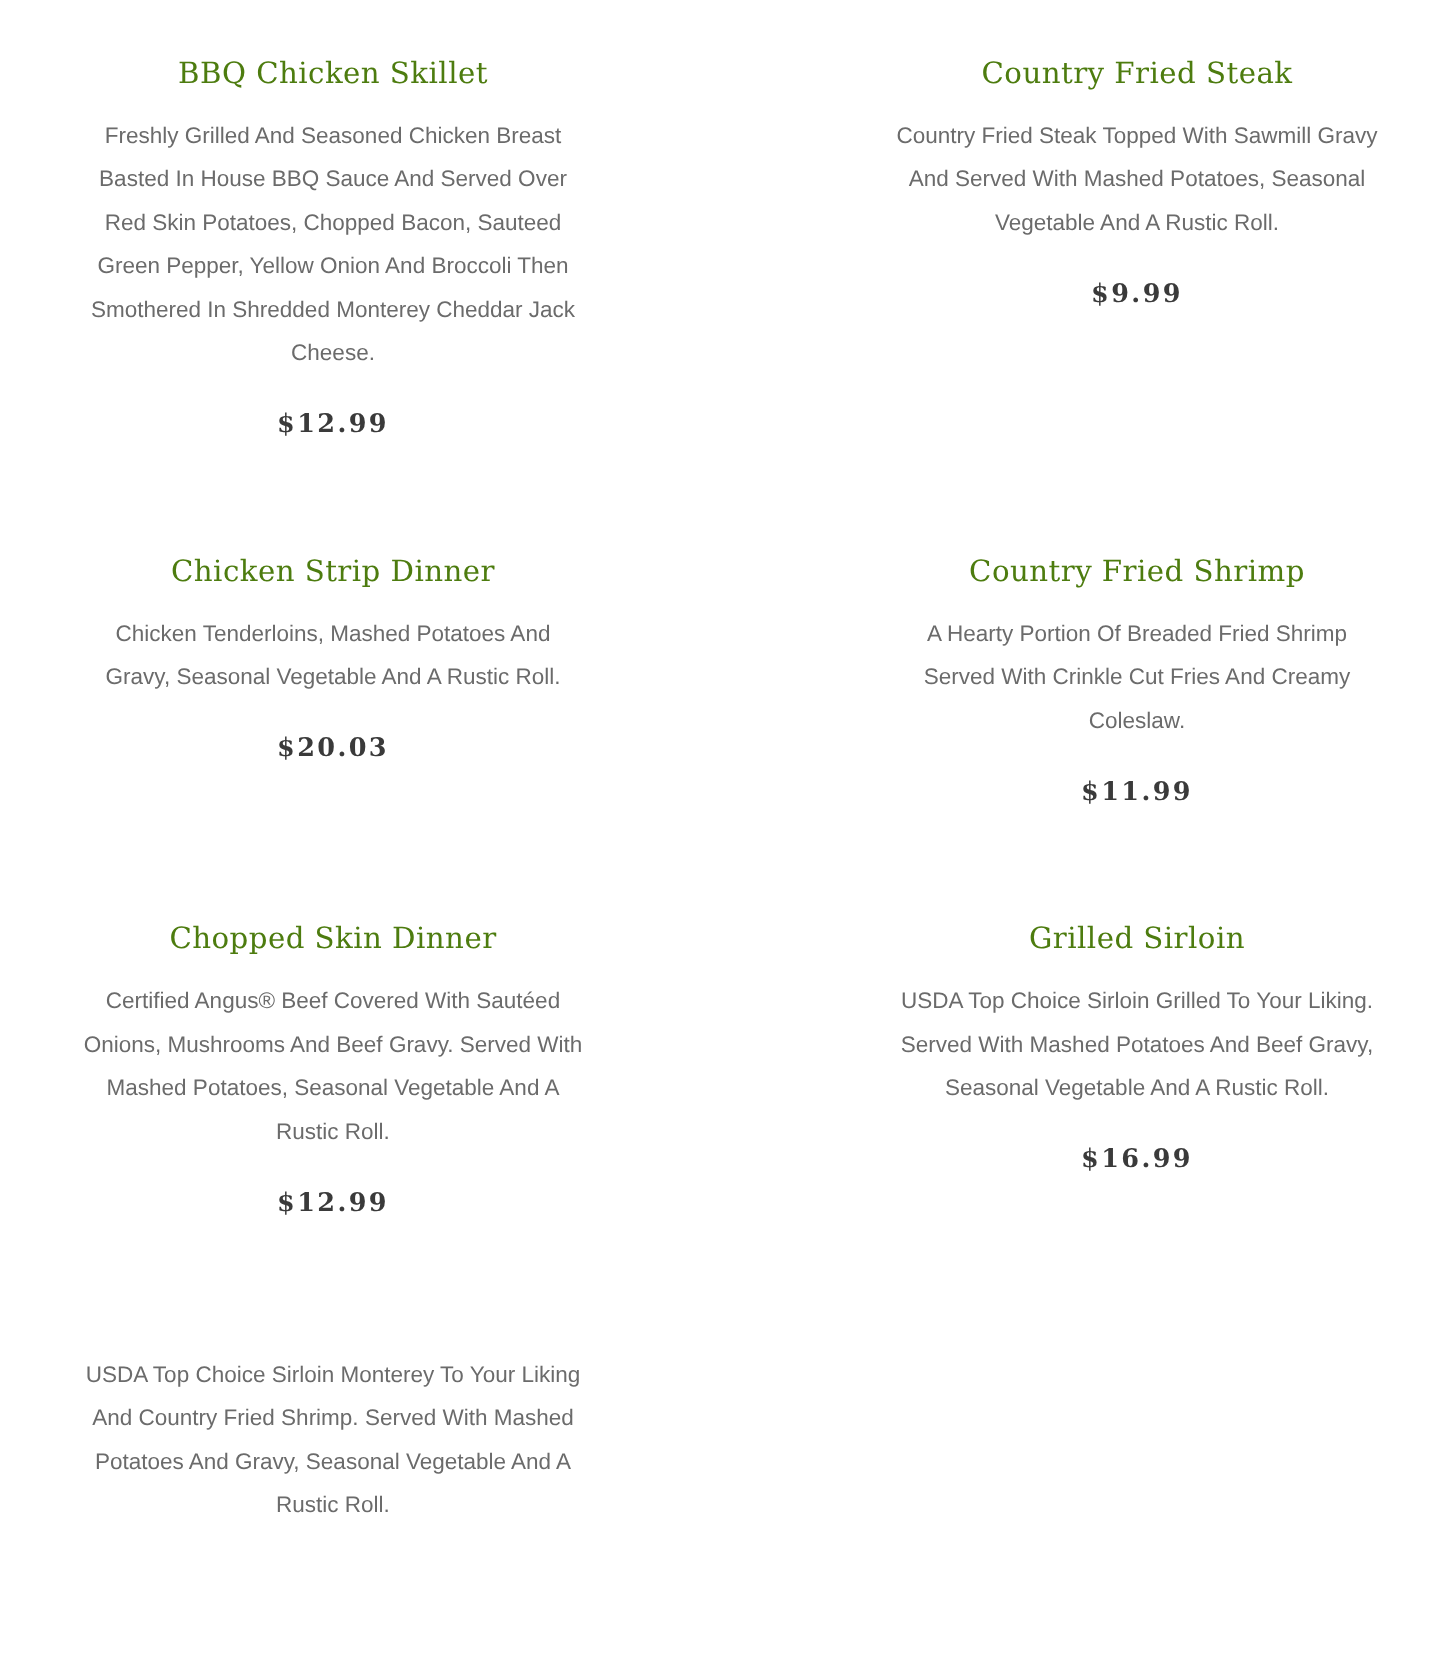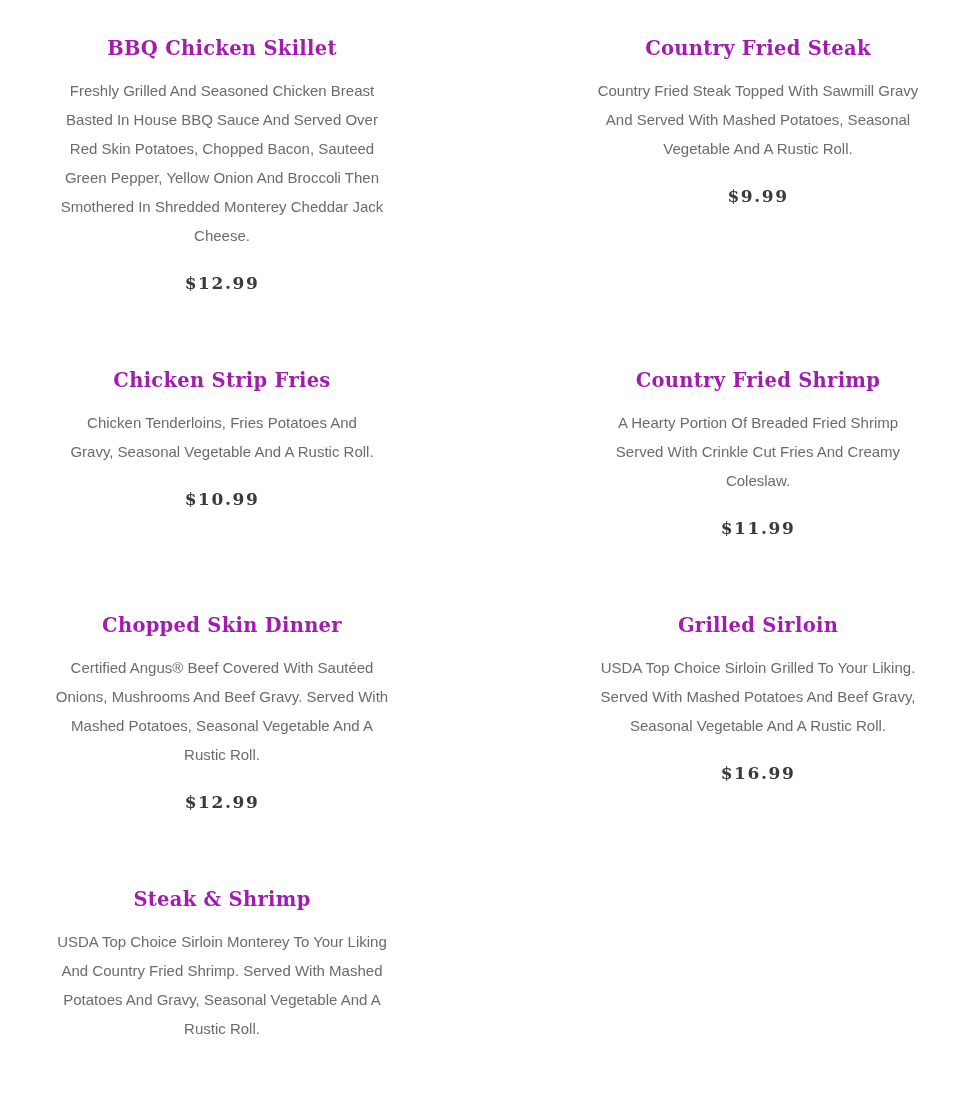--- a/index.html
+++ b/index.html
@@ -22,25 +22,25 @@
     column-gap: 92px;
     row-gap: 74px;
     align-items: start;
   }
   .menu-item {
     text-align: center;
   }
   .item-name {
     margin: 0;
     font-family: "DejaVu Serif", serif;
-    font-weight: 700;
+    font-weight: 400;
     font-size: 19.5px;
     line-height: 25px;
     letter-spacing: 0.3px;
-    color: #a21caf;
+    color: #4d7c0f;
     text-align: center;
   }
   .item-desc {
     margin: 15px auto 0;
     max-width: 420px;
     font-size: 15px;
     line-height: 29px;
     font-weight: 400;
     color: #6b6b6b;
     white-space: pre-line;
@@ -73,24 +73,24 @@
 
   <section class="menu-item">
     <h3 class="item-name">Country Fried Steak</h3>
     <p class="item-desc">Country Fried Steak Topped With Sawmill Gravy
 And Served With Mashed Potatoes, Seasonal
 Vegetable And A Rustic Roll.</p>
     <div class="item-price">$9.99</div>
   </section>
 
   <section class="menu-item">
-    <h3 class="item-name">Chicken Strip Fries</h3>
-    <p class="item-desc">Chicken Tenderloins, Fries Potatoes And
+    <h3 class="item-name">Chicken Strip Dinner</h3>
+    <p class="item-desc">Chicken Tenderloins, Mashed Potatoes And
 Gravy, Seasonal Vegetable And A Rustic Roll.</p>
-    <div class="item-price">$10.99</div>
+    <div class="item-price">$20.03</div>
   </section>
 
   <section class="menu-item">
     <h3 class="item-name">Country Fried Shrimp</h3>
     <p class="item-desc">A Hearty Portion Of Breaded Fried Shrimp
 Served With Crinkle Cut Fries And Creamy
 Coleslaw.</p>
     <div class="item-price">$11.99</div>
   </section>
 
@@ -105,21 +105,20 @@
 
   <section class="menu-item">
     <h3 class="item-name">Grilled Sirloin</h3>
     <p class="item-desc">USDA Top Choice Sirloin Grilled To Your Liking.
 Served With Mashed Potatoes And Beef Gravy,
 Seasonal Vegetable And A Rustic Roll.</p>
     <div class="item-price">$16.99</div>
   </section>
 
   <section class="menu-item">
-    <h3 class="item-name">Steak &amp; Shrimp</h3>
     <p class="item-desc">USDA Top Choice Sirloin Monterey To Your Liking
 And Country Fried Shrimp. Served With Mashed
 Potatoes And Gravy, Seasonal Vegetable And A
 Rustic Roll.</p>
   </section>
 
   <section class="menu-item"></section>
 
 </main>
 

